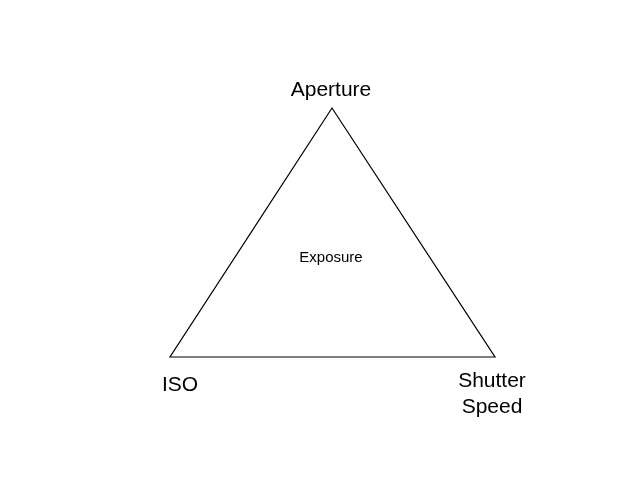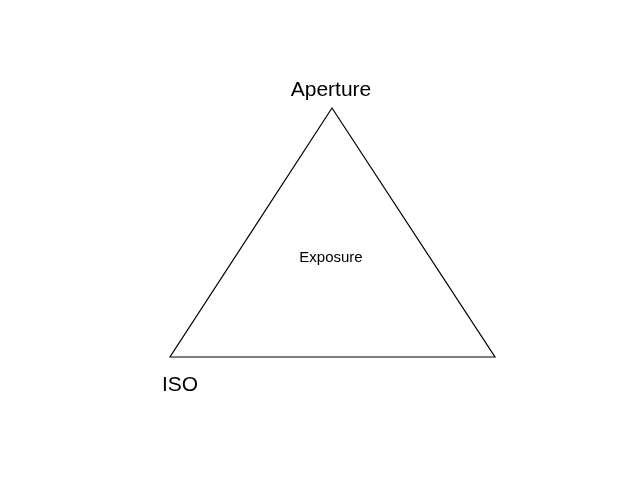--- a/index.html
+++ b/index.html
@@ -52,14 +52,15 @@
   <svg class="triangle-svg" viewBox="0 0 640 480" xmlns="http://www.w3.org/2000/svg" aria-hidden="true">
     <polygon points="332,108 495,357 170,357" fill="none" stroke-width="1.2" stroke="#000000"></polygon>
   </svg>
 
   <div class="label label-vertex label-top">Aperture</div>
 
   <div class="label label-center label-middle">Exposure</div>
 
   <div class="label label-vertex label-left">ISO</div>
 
+  <div class="label label-vertex label-right">Shutter Speed</div>
 
 </div>
 
 </body></html>

